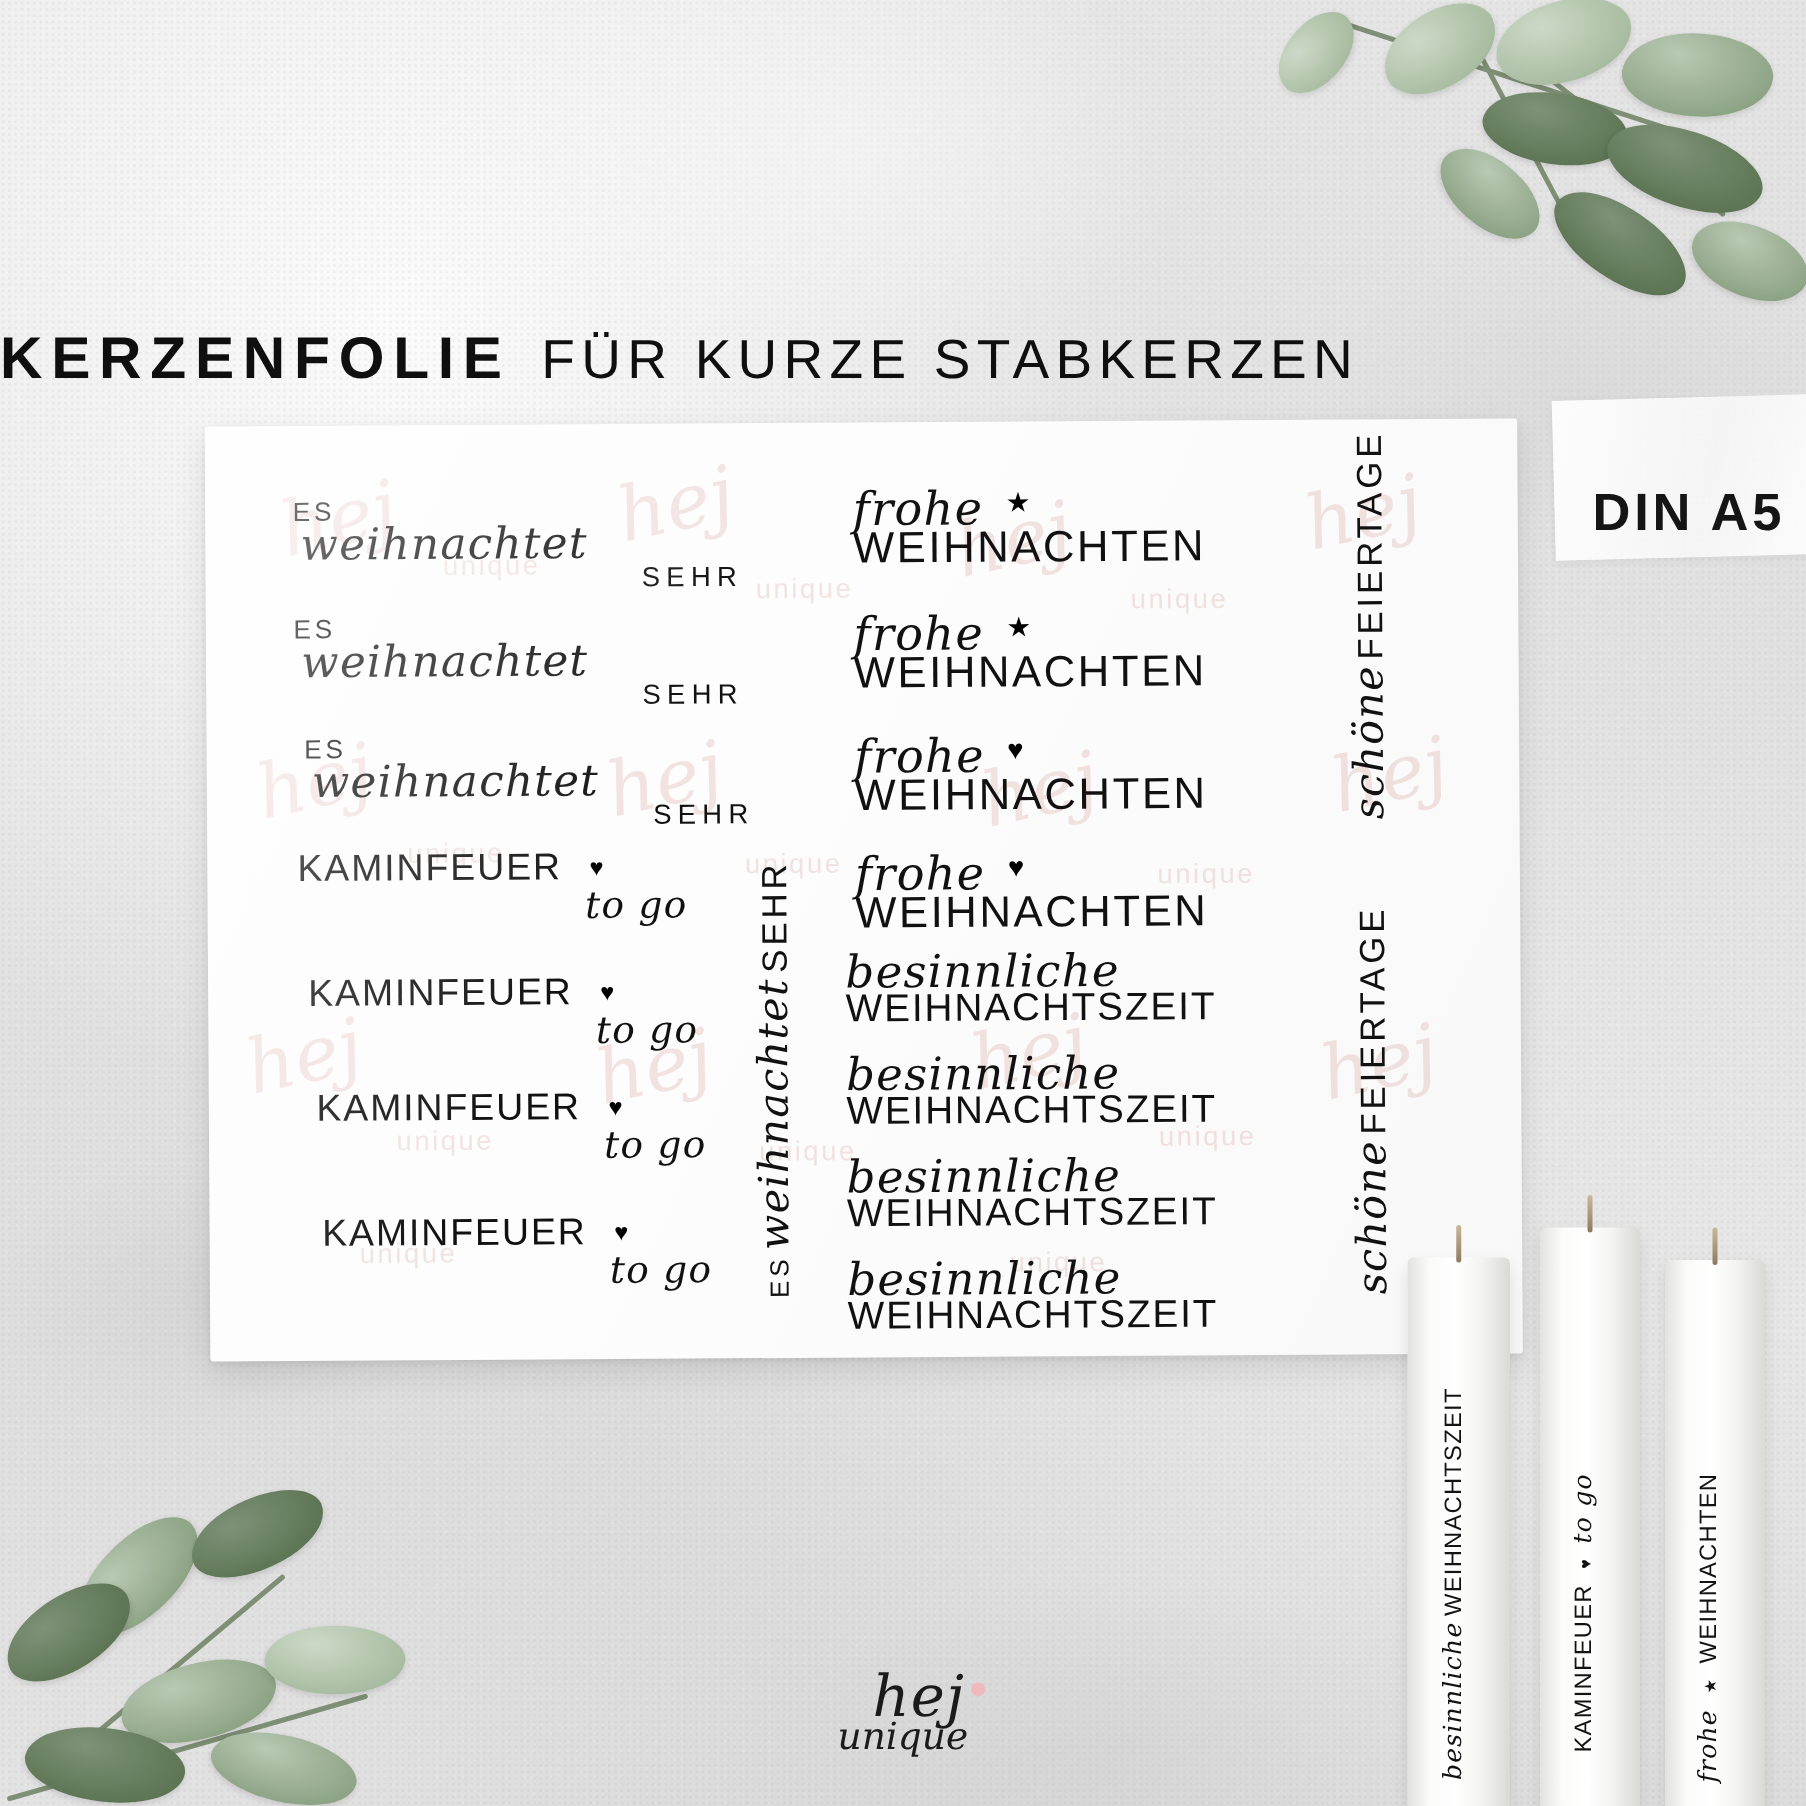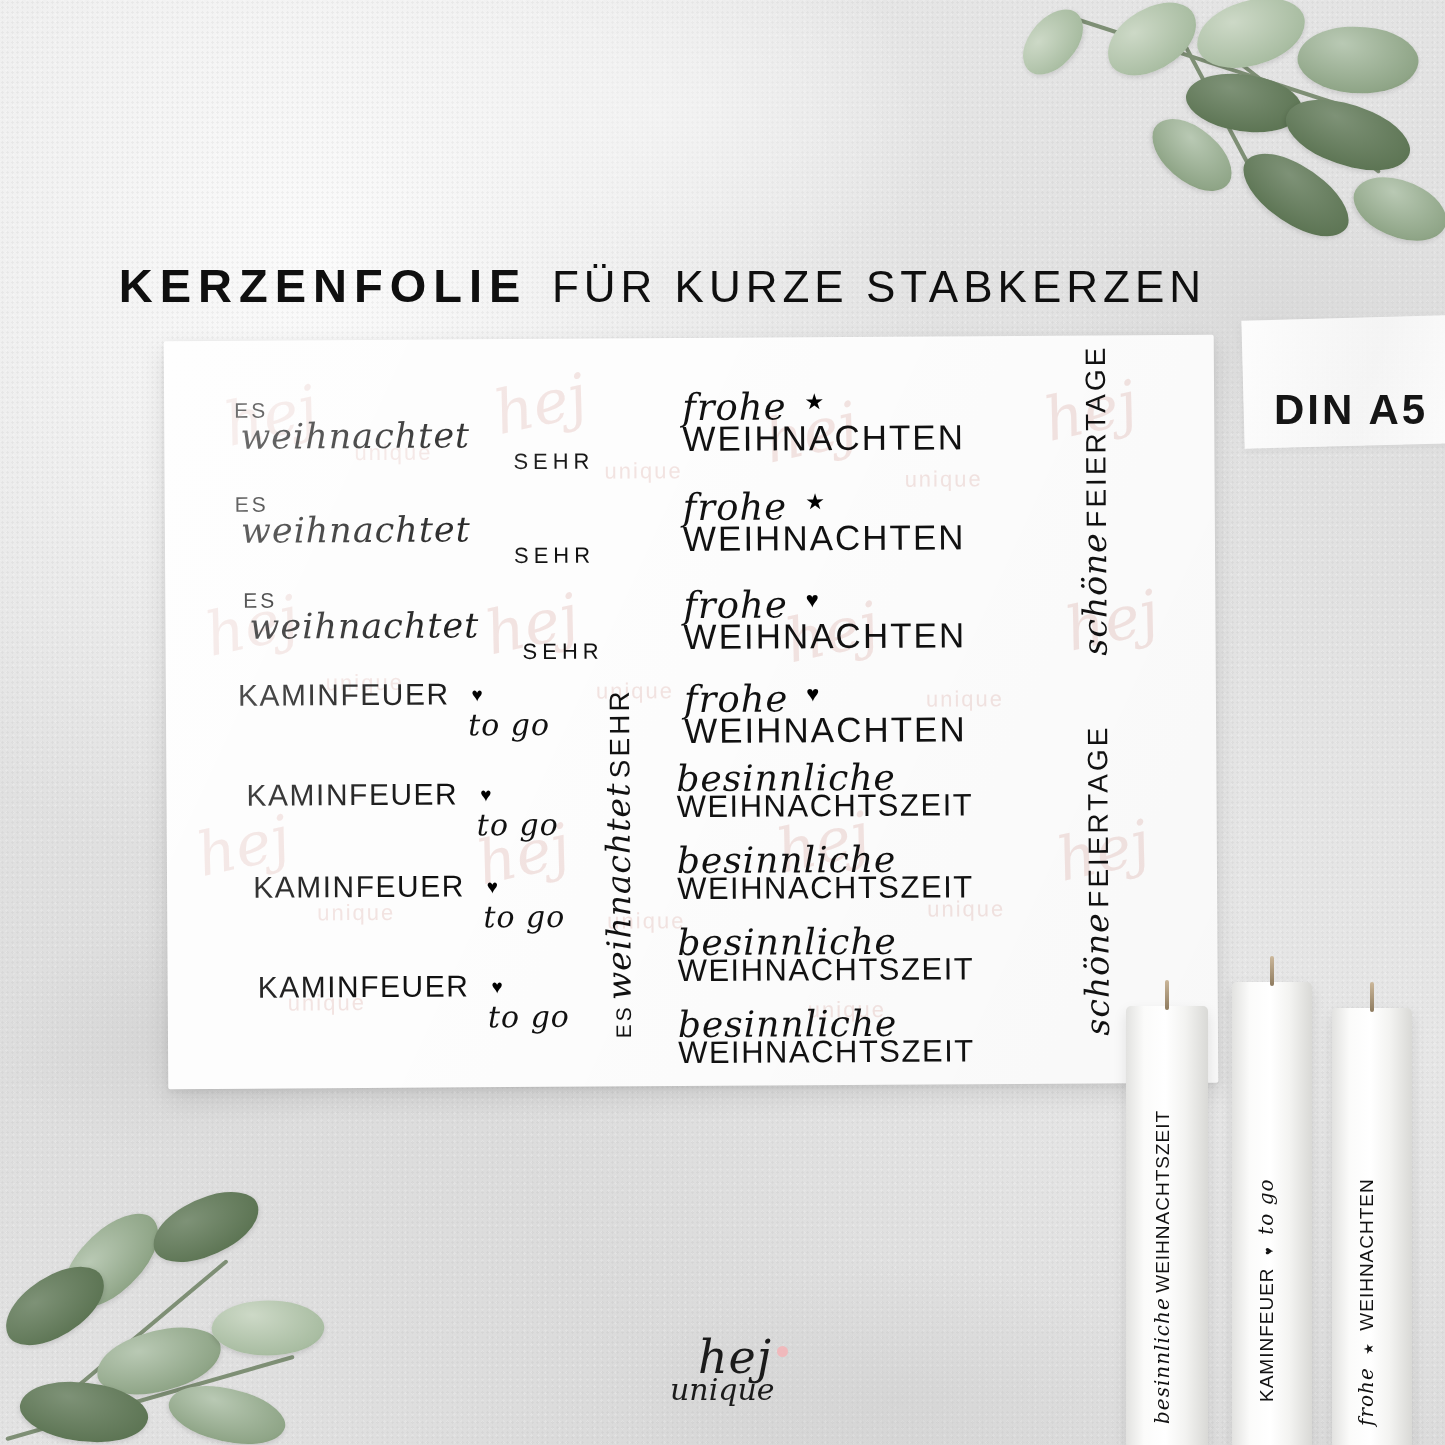--- a/index.html
+++ b/index.html
@@ -47,21 +47,21 @@
       radial-gradient(ellipse 420px 240px at 46% 8%, rgba(248,248,248,.5), rgba(0,0,0,0) 70%),
       radial-gradient(ellipse 380px 200px at 62% 97%, rgba(198,198,198,.3), rgba(0,0,0,0) 70%);
   }
 
   
   #title {
     position: absolute;
     left: 0;
     top: 258px;
     width: 1206px;
-    text-align: right;
+    text-align: left;
     white-space: nowrap;
     color: #0f0f0f;
   }
   #title .t-bold {
     font-size: 47px;
     font-weight: 700;
     letter-spacing: 7px;
   }
   #title .t-light {
     font-size: 44px;

